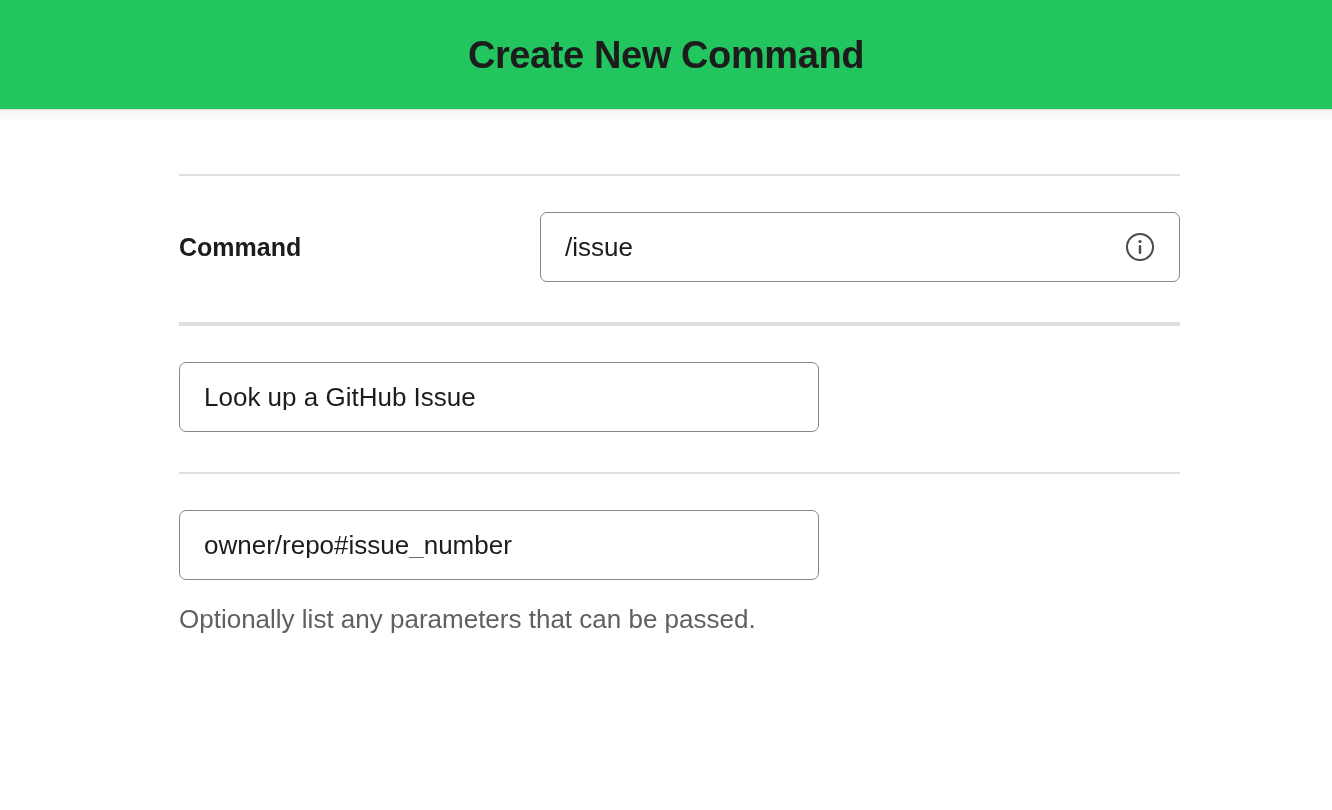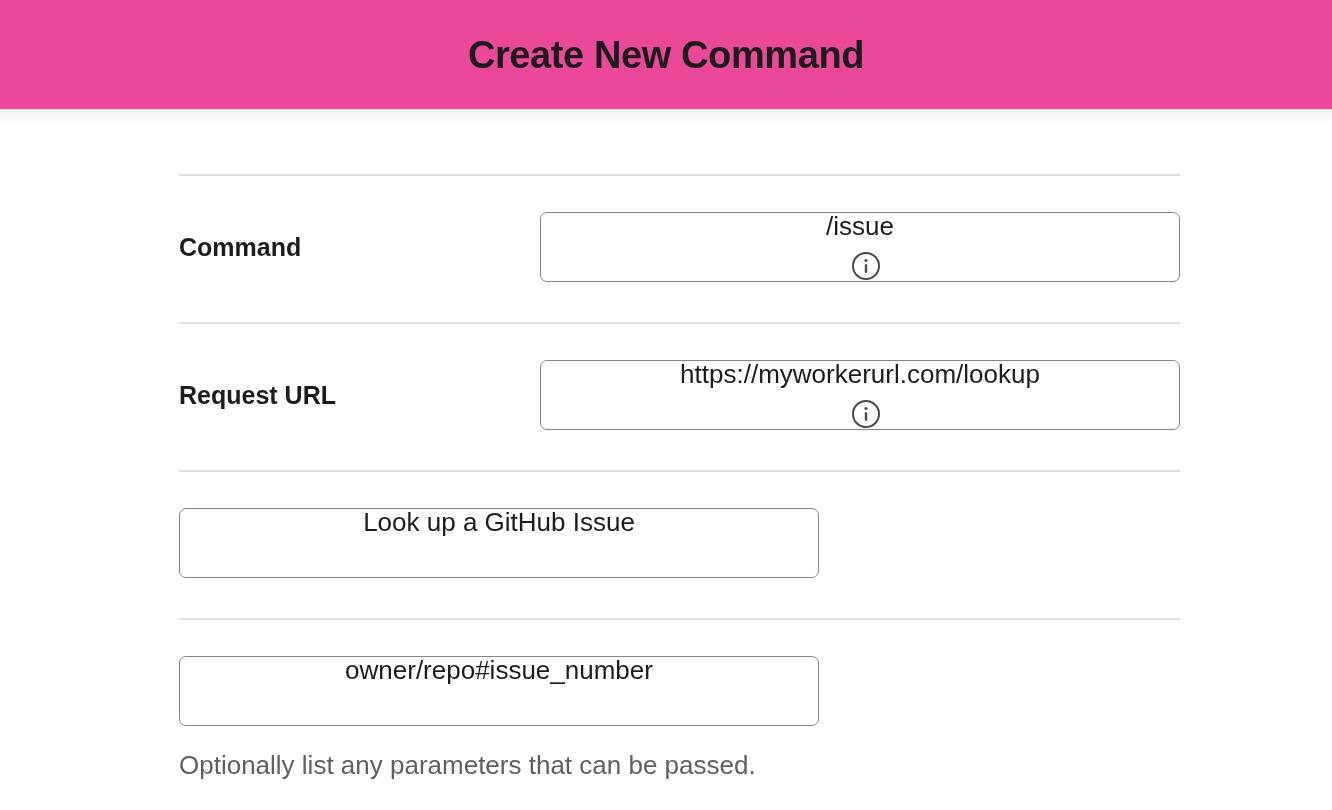--- a/index.html
+++ b/index.html
@@ -17,21 +17,21 @@
 
   
   .header {
     position: relative;
     height: 110px;
     box-sizing: border-box;
     border-bottom: 1px solid #e8e8e8;
     display: flex;
     align-items: center;
     justify-content: center;
-    background: #ec4899;
+    background: #22c55e;
   }
   .header::after {
     content: "";
     position: absolute;
     left: 0;
     right: 0;
     top: 100%;
     height: 14px;
     background: linear-gradient(to bottom, rgba(0,0,0,0.055), rgba(0,0,0,0));
     pointer-events: none;
@@ -85,21 +85,20 @@
     position: relative;
     box-sizing: border-box;
     width: 640px;
     height: 70px;
     border: 1px solid #868686;
     border-radius: 7px;
     background: #ffffff;
     display: flex;
     align-items: center;
     padding: 0 24px;
-    flex-direction: column;
   }
   .input-value {
     font-size: 26px;
     color: #1d1c1d;
     line-height: 1;
     white-space: nowrap;
     overflow: hidden;
     text-overflow: ellipsis;
     flex: 1 1 auto;
   }
@@ -143,35 +142,20 @@
               <circle cx="15" cy="9.5" r="1.6" fill="#4a4a4a"></circle>
               <rect x="13.8" y="13" width="2.4" height="9" rx="1.2" fill="#4a4a4a"></rect>
             </svg>
           </span>
         </div>
       </div>
     </div>
 
     <div class="divider"></div>
 
-    <div class="form-row">
-      <div class="row-label">Request URL</div>
-      <div class="row-control">
-        <div class="text-input">
-          <span class="input-value" placeholder="">https://myworkerurl.com/lookup</span>
-          <span class="info-icon">
-            <svg width="30" height="30" viewBox="0 0 30 30">
-              <circle cx="15" cy="15" r="13" fill="none" stroke="#4a4a4a" stroke-width="2"></circle>
-              <circle cx="15" cy="9.5" r="1.6" fill="#4a4a4a"></circle>
-              <rect x="13.8" y="13" width="2.4" height="9" rx="1.2" fill="#4a4a4a"></rect>
-            </svg>
-          </span>
-        </div>
-      </div>
-    </div>
 
     <div class="divider"></div>
 
     <div class="form-row">
       <div class="row-control">
         <div class="text-input">
           <span class="input-value" placeholder="">Look up a GitHub Issue</span>
         </div>
       </div>
     </div>

